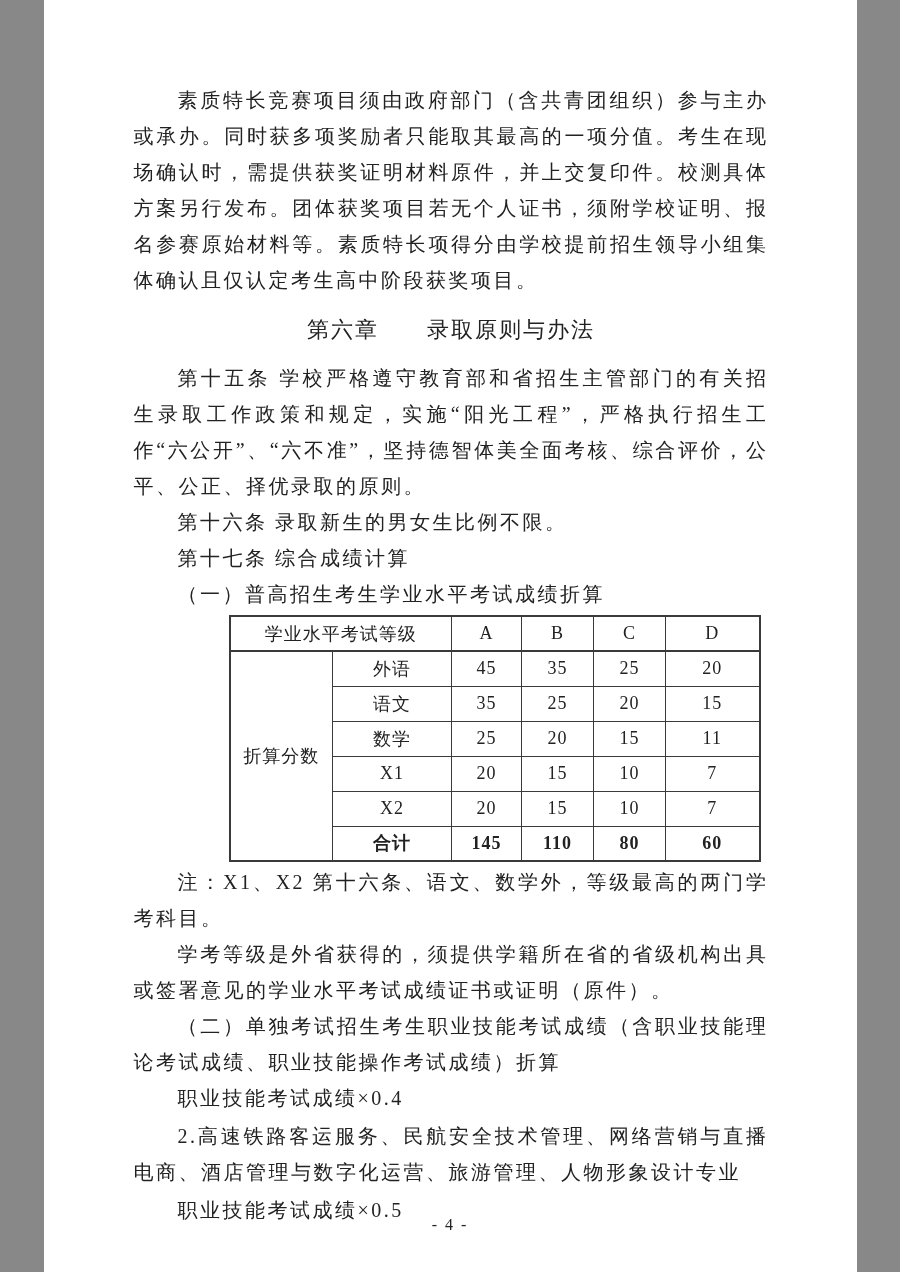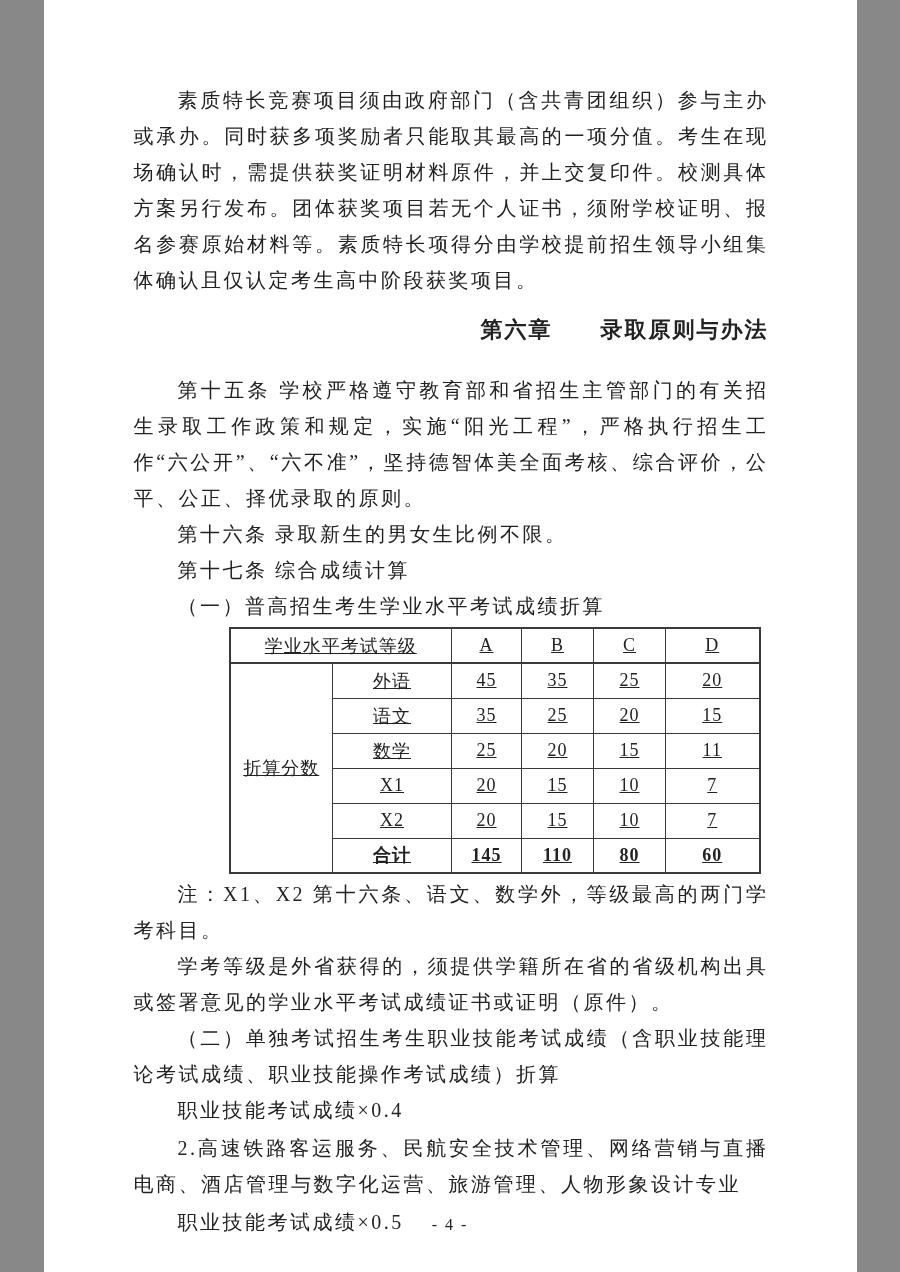--- a/index.html
+++ b/index.html
@@ -21,36 +21,35 @@
     font-size: 20px;
     line-height: 36px;
     letter-spacing: 2.5px;
     text-align: justify;
     text-indent: 2.2em;
   }
   .chapter-heading {
     margin-top: 14px;
     font-size: 22px;
     line-height: 36px;
-    font-weight: bold;
-    text-align: right;
+    font-weight: normal;
+    text-align: center;
     letter-spacing: 2px;
   }
-  .mt12 { margin-top: 24px; }
+  .mt12 { margin-top: 12px; }
   .mt15 { }
   .mt2  { margin-top: 2px; }
   table.score-table {
     border-collapse: collapse;
     table-layout: fixed;
     width: 530px;
     margin: 3px 0 2px 95px;
     border: 2px solid #3a3a3a;
     font-size: 18px;
     color: #222222;
-    text-decoration: underline;
   }
   table.score-table td {
     border: 1px solid #3a3a3a;
     height: 35px;
     text-align: center;
     vertical-align: middle;
     letter-spacing: 1px;
   }
   table.score-table tr.header-row td {
     border-bottom: 2px solid #3a3a3a;

